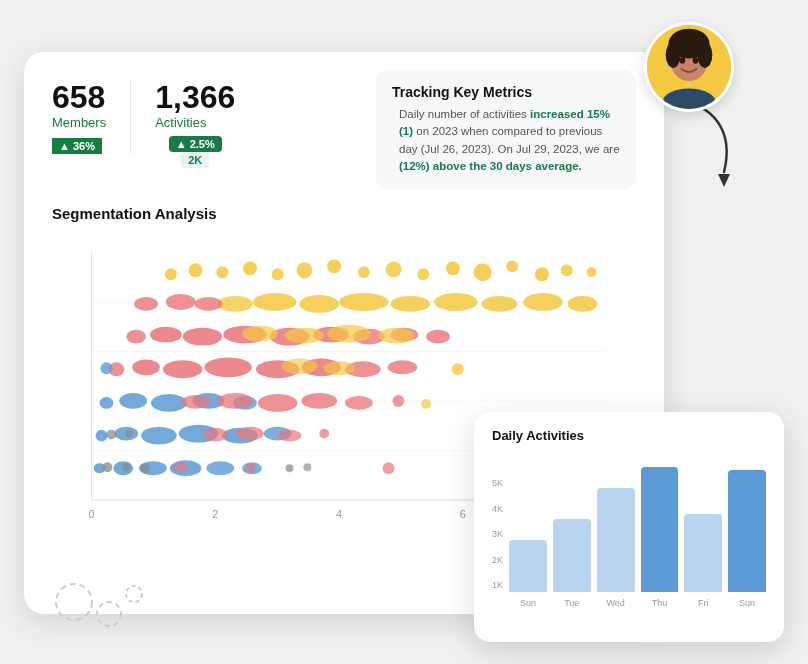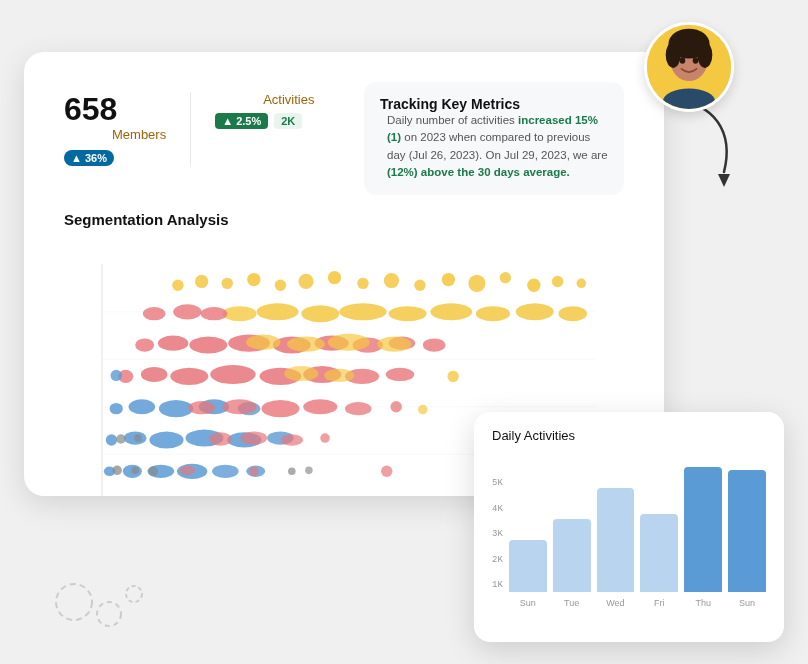--- a/index.html
+++ b/index.html
@@ -19,25 +19,25 @@
       width: 760px;
       height: 620px;
     }
 
     
     .main-card {
       position: absolute;
       top: 30px;
       left: 0;
       width: 640px;
-      height: 444px;
+      height: 562px;
       background: #fff;
       border-radius: 20px;
       box-shadow: 0 8px 30px rgba(0,0,0,0.12);
-      padding: 40px;
+      padding: 28px;
       overflow: hidden;
     }
 
     
     .avatar-container {
       position: absolute;
       top: 0;
       right: 50px;
       width: 90px;
       height: 90px;
@@ -102,41 +102,40 @@
 
     .metric-number {
       font-size: 32px;
       font-weight: 700;
       color: #111;
       line-height: 1.1;
     }
 
     .metric-label {
       font-size: 13px;
-      color: #a16207;
+      color: #15803d;
       margin-bottom: 6px;
-      margin-left: 48px;
     }
 
     .badge {
       display: inline-flex;
       align-items: center;
       gap: 3px;
-      background: #0369a1;
+      background: #15803d;
       color: #fff;
       font-size: 11px;
       font-weight: 600;
       padding: 2px 7px;
-      border-radius: 8px;
+      border-radius: 0;
     }
 
     .badge-row {
       display: flex;
       align-items: center;
-      gap: 6px;
+      flex-direction: column;
     }
 
     .badge-outline {
       display: inline-flex;
       align-items: center;
       gap: 3px;
       background: #1a7a4a;
       color: #fff;
       font-size: 11px;
       font-weight: 600;
@@ -160,20 +159,21 @@
       padding: 14px 16px;
       max-width: 260px;
       margin-left: auto;
       margin-top: -10px;
     }
 
     .tracking-title {
       font-size: 14px;
       font-weight: 700;
       color: #111;
+      margin-bottom: 6px;
     }
 
     .tracking-text {
       font-size: 11.5px;
       color: #555;
       line-height: 1.5;
       margin-left: 7px;
     }
 
     .highlight-green {
@@ -196,21 +196,21 @@
     }
 
     .scatter-canvas {
       width: 100%;
       height: 100%;
     }
 
     
     .daily-title {
       font-size: 13px;
-      font-weight: 400;
+      font-weight: 700;
       color: #111;
       margin-bottom: 10px;
     }
 
     .bar-chart-inner {
       display: flex;
       align-items: flex-end;
       height: 130px;
       gap: 6px;
       flex: 1;
@@ -220,21 +220,20 @@
     .y-axis {
       display: flex;
       flex-direction: column;
       justify-content: space-between;
       height: 130px;
       margin-right: 6px;
       font-size: 9px;
       color: #999;
       text-align: right;
       padding-bottom: 2px;
-      font-family: Liberation Mono, monospace;
     }
 
     .bar-group {
       display: flex;
       flex-direction: column;
       align-items: center;
       gap: 3px;
       flex: 1;
     }
 
@@ -265,20 +264,21 @@
     <div style="display:flex; justify-content:space-between; margin-bottom:16px;">
       <div class="metrics-row">
 
         <div class="metric-block">
           <div class="metric-number">658</div>
           <div class="metric-label">Members</div>
           <span class="badge">▲ 36%</span>
         </div>
 
         <div class="metric-block">
+          <div class="metric-number">1,366</div>
           <div class="metric-label">Activities</div>
           <div class="badge-row">
             <span class="badge-outline">▲ 2.5%</span>
             <span class="badge-2k">2K</span>
           </div>
         </div>
       </div>
 
       <div class="tracking-box">
         <div class="tracking-title">Tracking Key Metrics</div>
@@ -460,27 +460,27 @@
           <div class="bar" style="height:73px;"></div>
           <span class="bar-label">Tue</span>
         </div>
 
         <div class="bar-group">
           <div class="bar" style="height:104px;"></div>
           <span class="bar-label">Wed</span>
         </div>
 
         <div class="bar-group">
+          <div class="bar bar-highlight" style="height:125px;"></div>
+          <span class="bar-label">Thu</span>
+        </div>
+
+        <div class="bar-group">
           <div class="bar" style="height:78px;"></div>
           <span class="bar-label">Fri</span>
-        </div>
-
-        <div class="bar-group">
-          <div class="bar bar-highlight" style="height:125px;"></div>
-          <span class="bar-label">Thu</span>
         </div>
 
         <div class="bar-group">
           <div class="bar bar-highlight" style="height:122px;"></div>
           <span class="bar-label">Sun</span>
         </div>
       </div>
     </div>
   </div>
 

